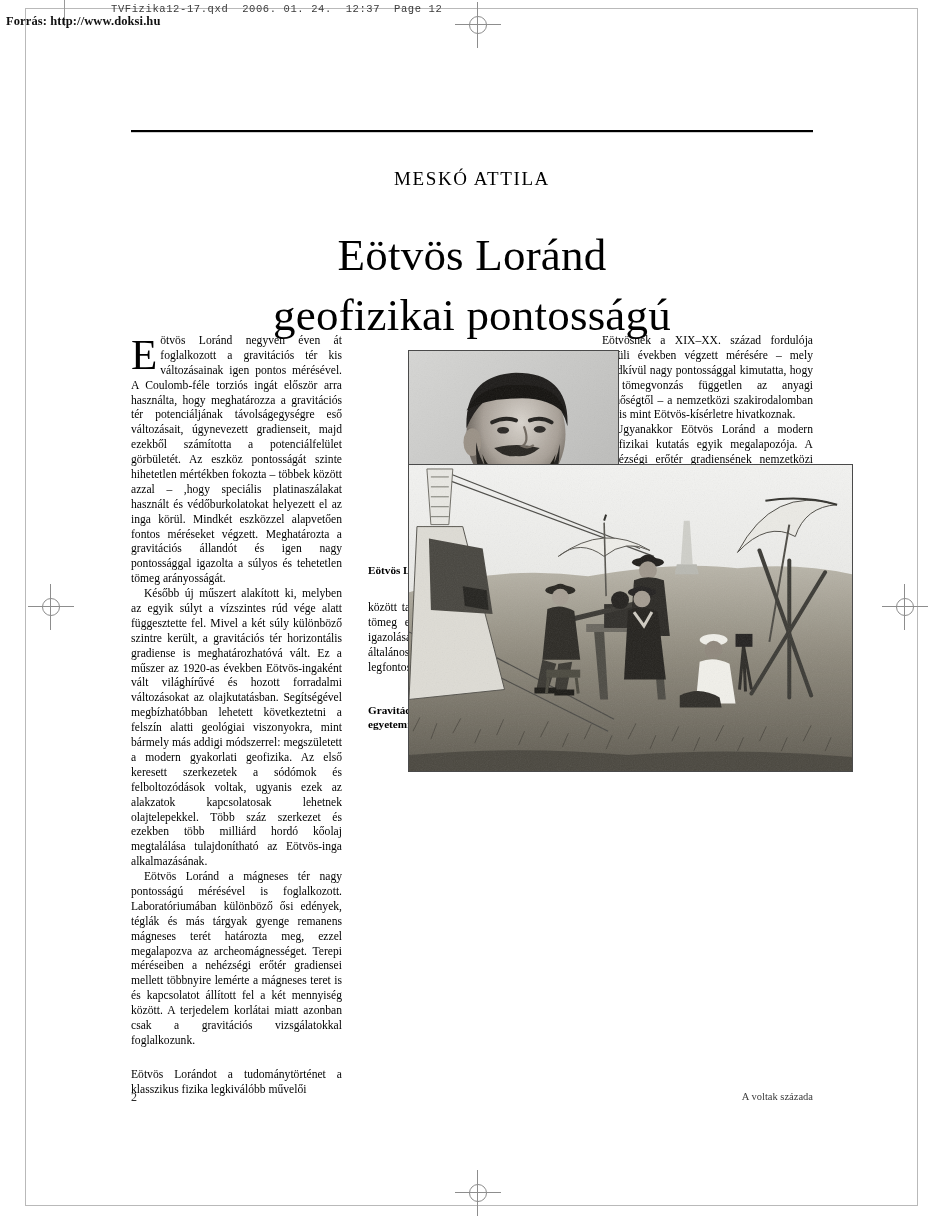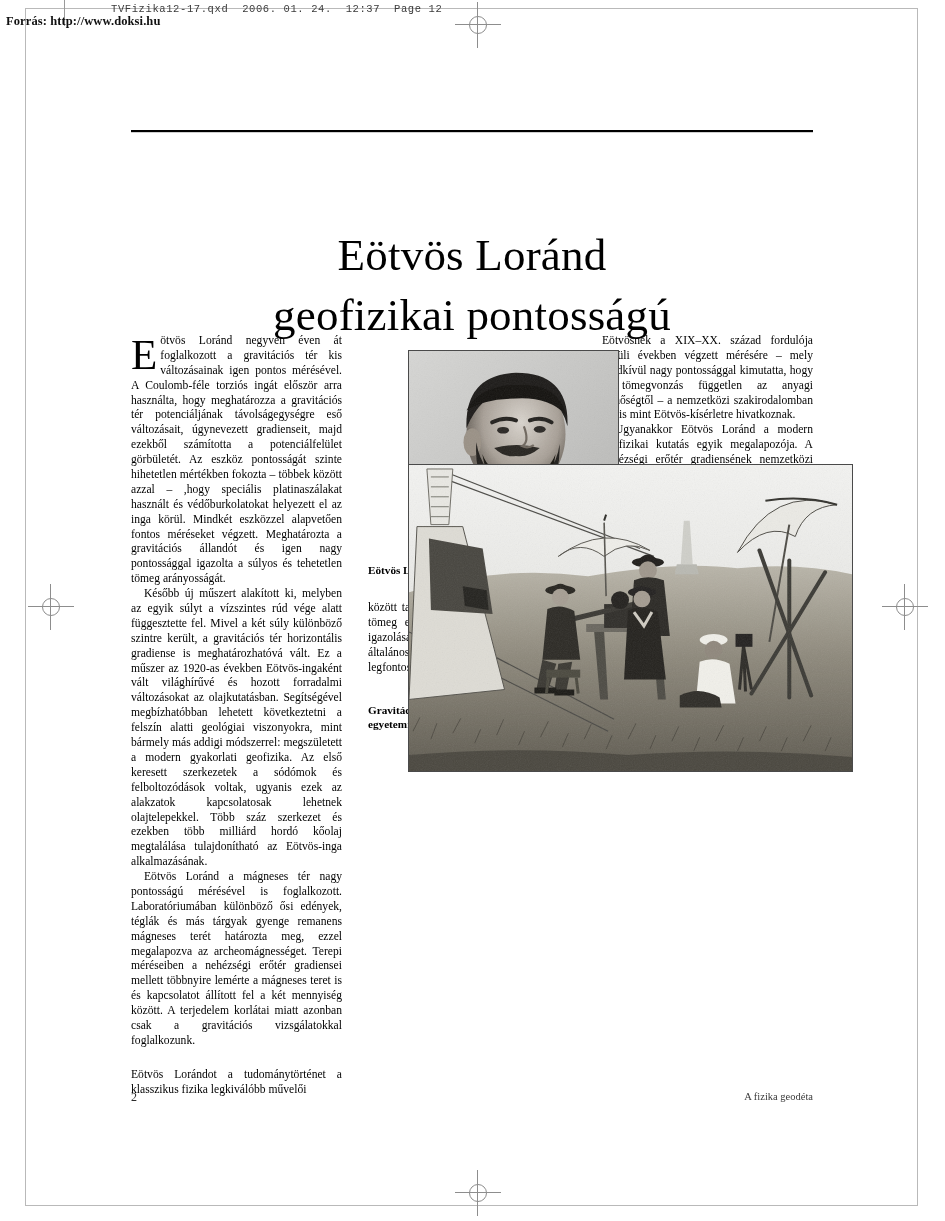--- a/index.html
+++ b/index.html
@@ -244,20 +244,21 @@
 
 <div class="slug-rule"></div>
 <div class="slug"><span>TVFizika12-17.qxd</span>  <span>2006. 01. 24.</span>  <span>12:37</span>  <span>Page 12</span></div>
 
 <div class="watermark">Forrás: http://www.doksi.hu</div>
 
 <div class="content">
 
   <div class="head-rule"></div>
 
+  <div class="byline">MESKÓ ATTILA</div>
 
   <h1 class="title">
     <span>Eötvös Loránd</span><br>
     <span>geofizikai pontosságú</span>
   </h1>
 
   <div class="col" id="col-left">
     <p class="noindent"><span class="dropcap">E</span><span>ötvös Loránd negyven éven át foglalkozott a gravitációs tér kis változásainak igen pontos mérésével. A Coulomb-féle torziós ingát először arra használta, hogy meghatározza a gravitációs tér potenciáljának távolságegységre eső változásait, úgynevezett gradienseit, majd ezekből számította a potenciálfelület görbületét. Az eszköz pontosságát szinte hihetetlen mértékben fokozta – többek között azzal – ,hogy speciális platinaszálakat használt és védőburkolatokat helyezett el az inga körül. Mindkét eszközzel alapvetően fontos méréseket végzett. Meghatározta a gravitációs állandót és igen nagy pontossággal igazolta a súlyos és tehetetlen tömeg arányosságát.</span></p>
     <p>Később új műszert alakított ki, melyben az egyik súlyt a vízszintes rúd vége alatt függesztette fel. Mivel a két súly különböző szintre került, a gravitációs tér horizontális gradiense is meghatározhatóvá vált. Ez a műszer az 1920-as években Eötvös-ingaként vált világhírűvé és hozott forradalmi változásokat az olajkutatásban. Segítségével megbízhatóbban lehetett következtetni a felszín alatti geológiai viszonyokra, mint bármely más addigi módszerrel: megszületett a modern gyakorlati geofizika. Az első keresett szerkezetek a sódómok és felboltozódások voltak, ugyanis ezek az alakzatok kapcsolatosak lehetnek olajtelepekkel. Több száz szerkezet és ezekben több milliárd hordó kőolaj megtalálása tulajdonítható az Eötvös-inga alkalmazásának.</p>
     <p>Eötvös Loránd a mágneses tér nagy pontosságú mérésével is foglalkozott. Laboratóriumában különböző ősi edények, téglák és más tárgyak gyenge remanens mágneses terét határozta meg, ezzel megalapozva az archeomágnességet. Terepi méréseiben a nehézségi erőtér gradiensei mellett többnyire lemérte a mágneses teret is és kapcsolatot állított fel a két mennyiség között. A terjedelem korlátai miatt azonban csak a gravitációs vizsgálatokkal foglalkozunk.</p>
@@ -444,15 +445,15 @@
                  M110 282 l6 -14 M132 274 l8 -16 M154 284 l6 -14 M176 276 l7 -15 M198 286 l6 -14
                  M220 276 l8 -16 M242 286 l6 -14 M264 278 l7 -15 M286 288 l6 -14 M308 278 l8 -16
                  M330 288 l6 -14 M352 278 l7 -15 M374 288 l6 -14 M396 278 l8 -16 M418 288 l6 -14"></path>
       </g>
       <path d="M0 292 Q110 282 220 292 Q330 284 445 294 L445 308 L0 308 Z" fill="#4a473f"></path>
       <rect x="0" y="0" width="445" height="308" filter="url(#grain2)" opacity="0.5"></rect>
     </svg>
   </figure>
 
   <div class="footer-folio">2</div>
-  <div class="footer-running">A fizika geodéta</div>
+  <div class="footer-running">A voltak százada</div>
 
 </div>
 
 </body></html>

